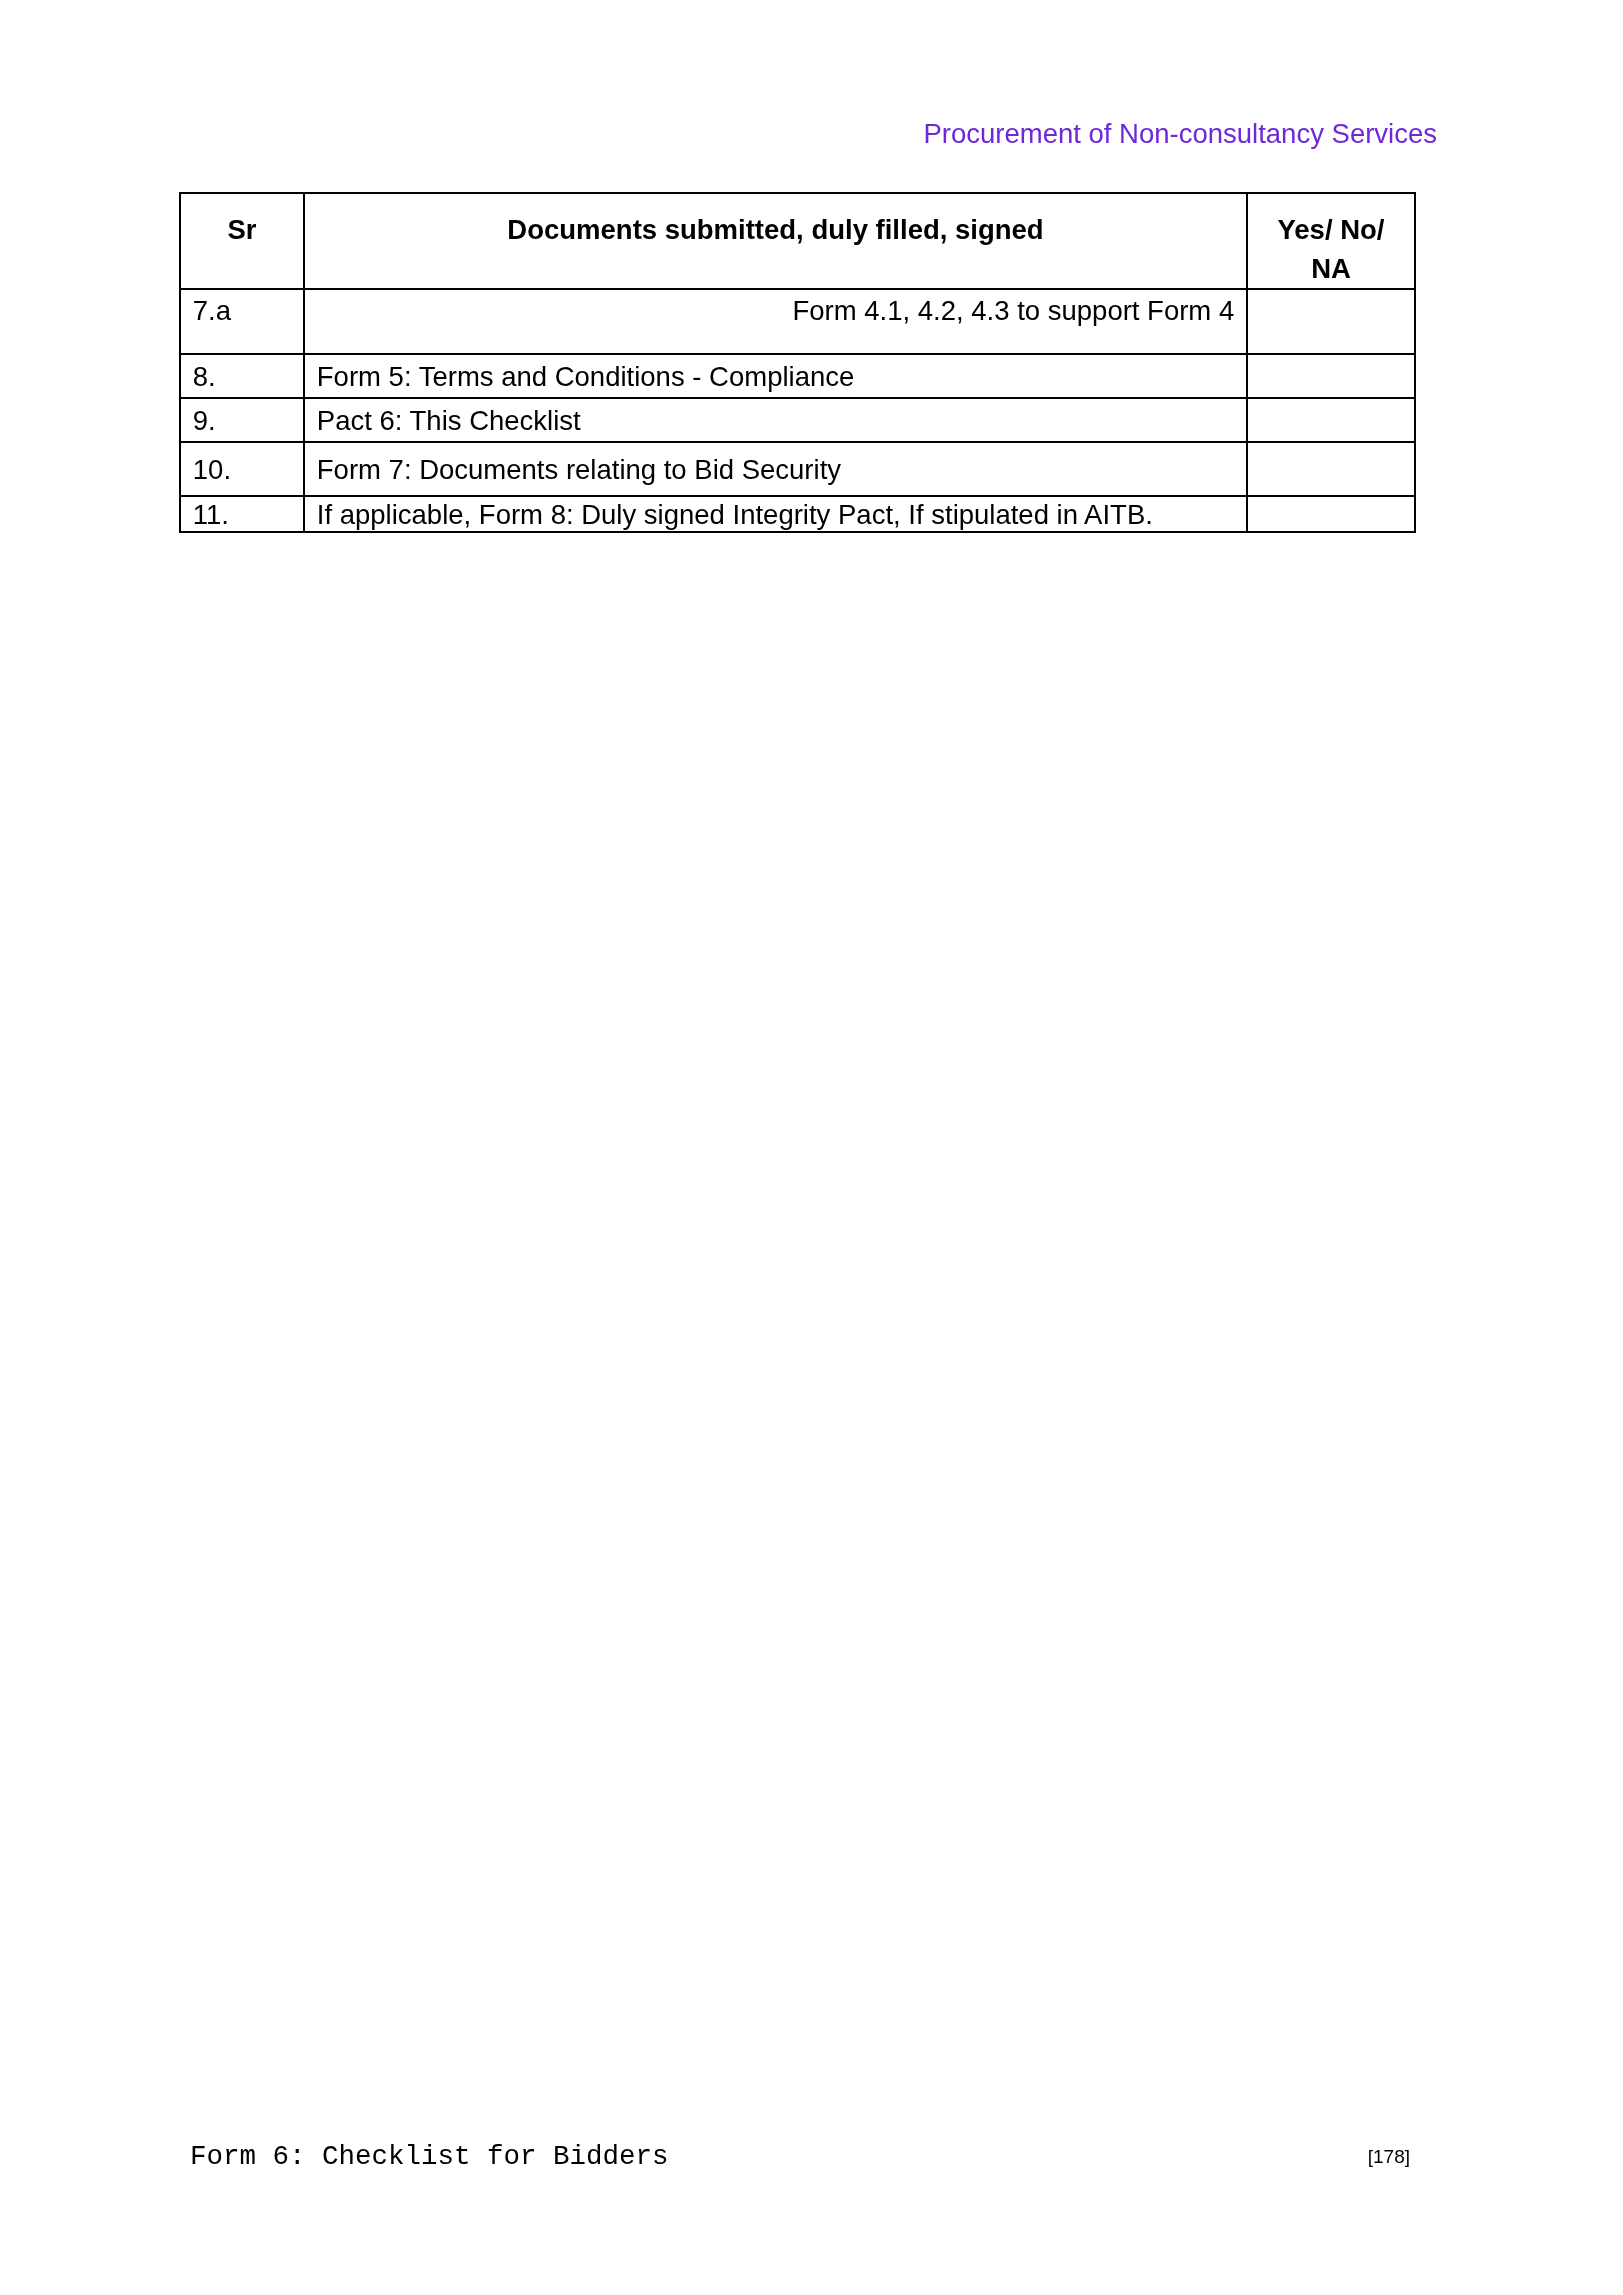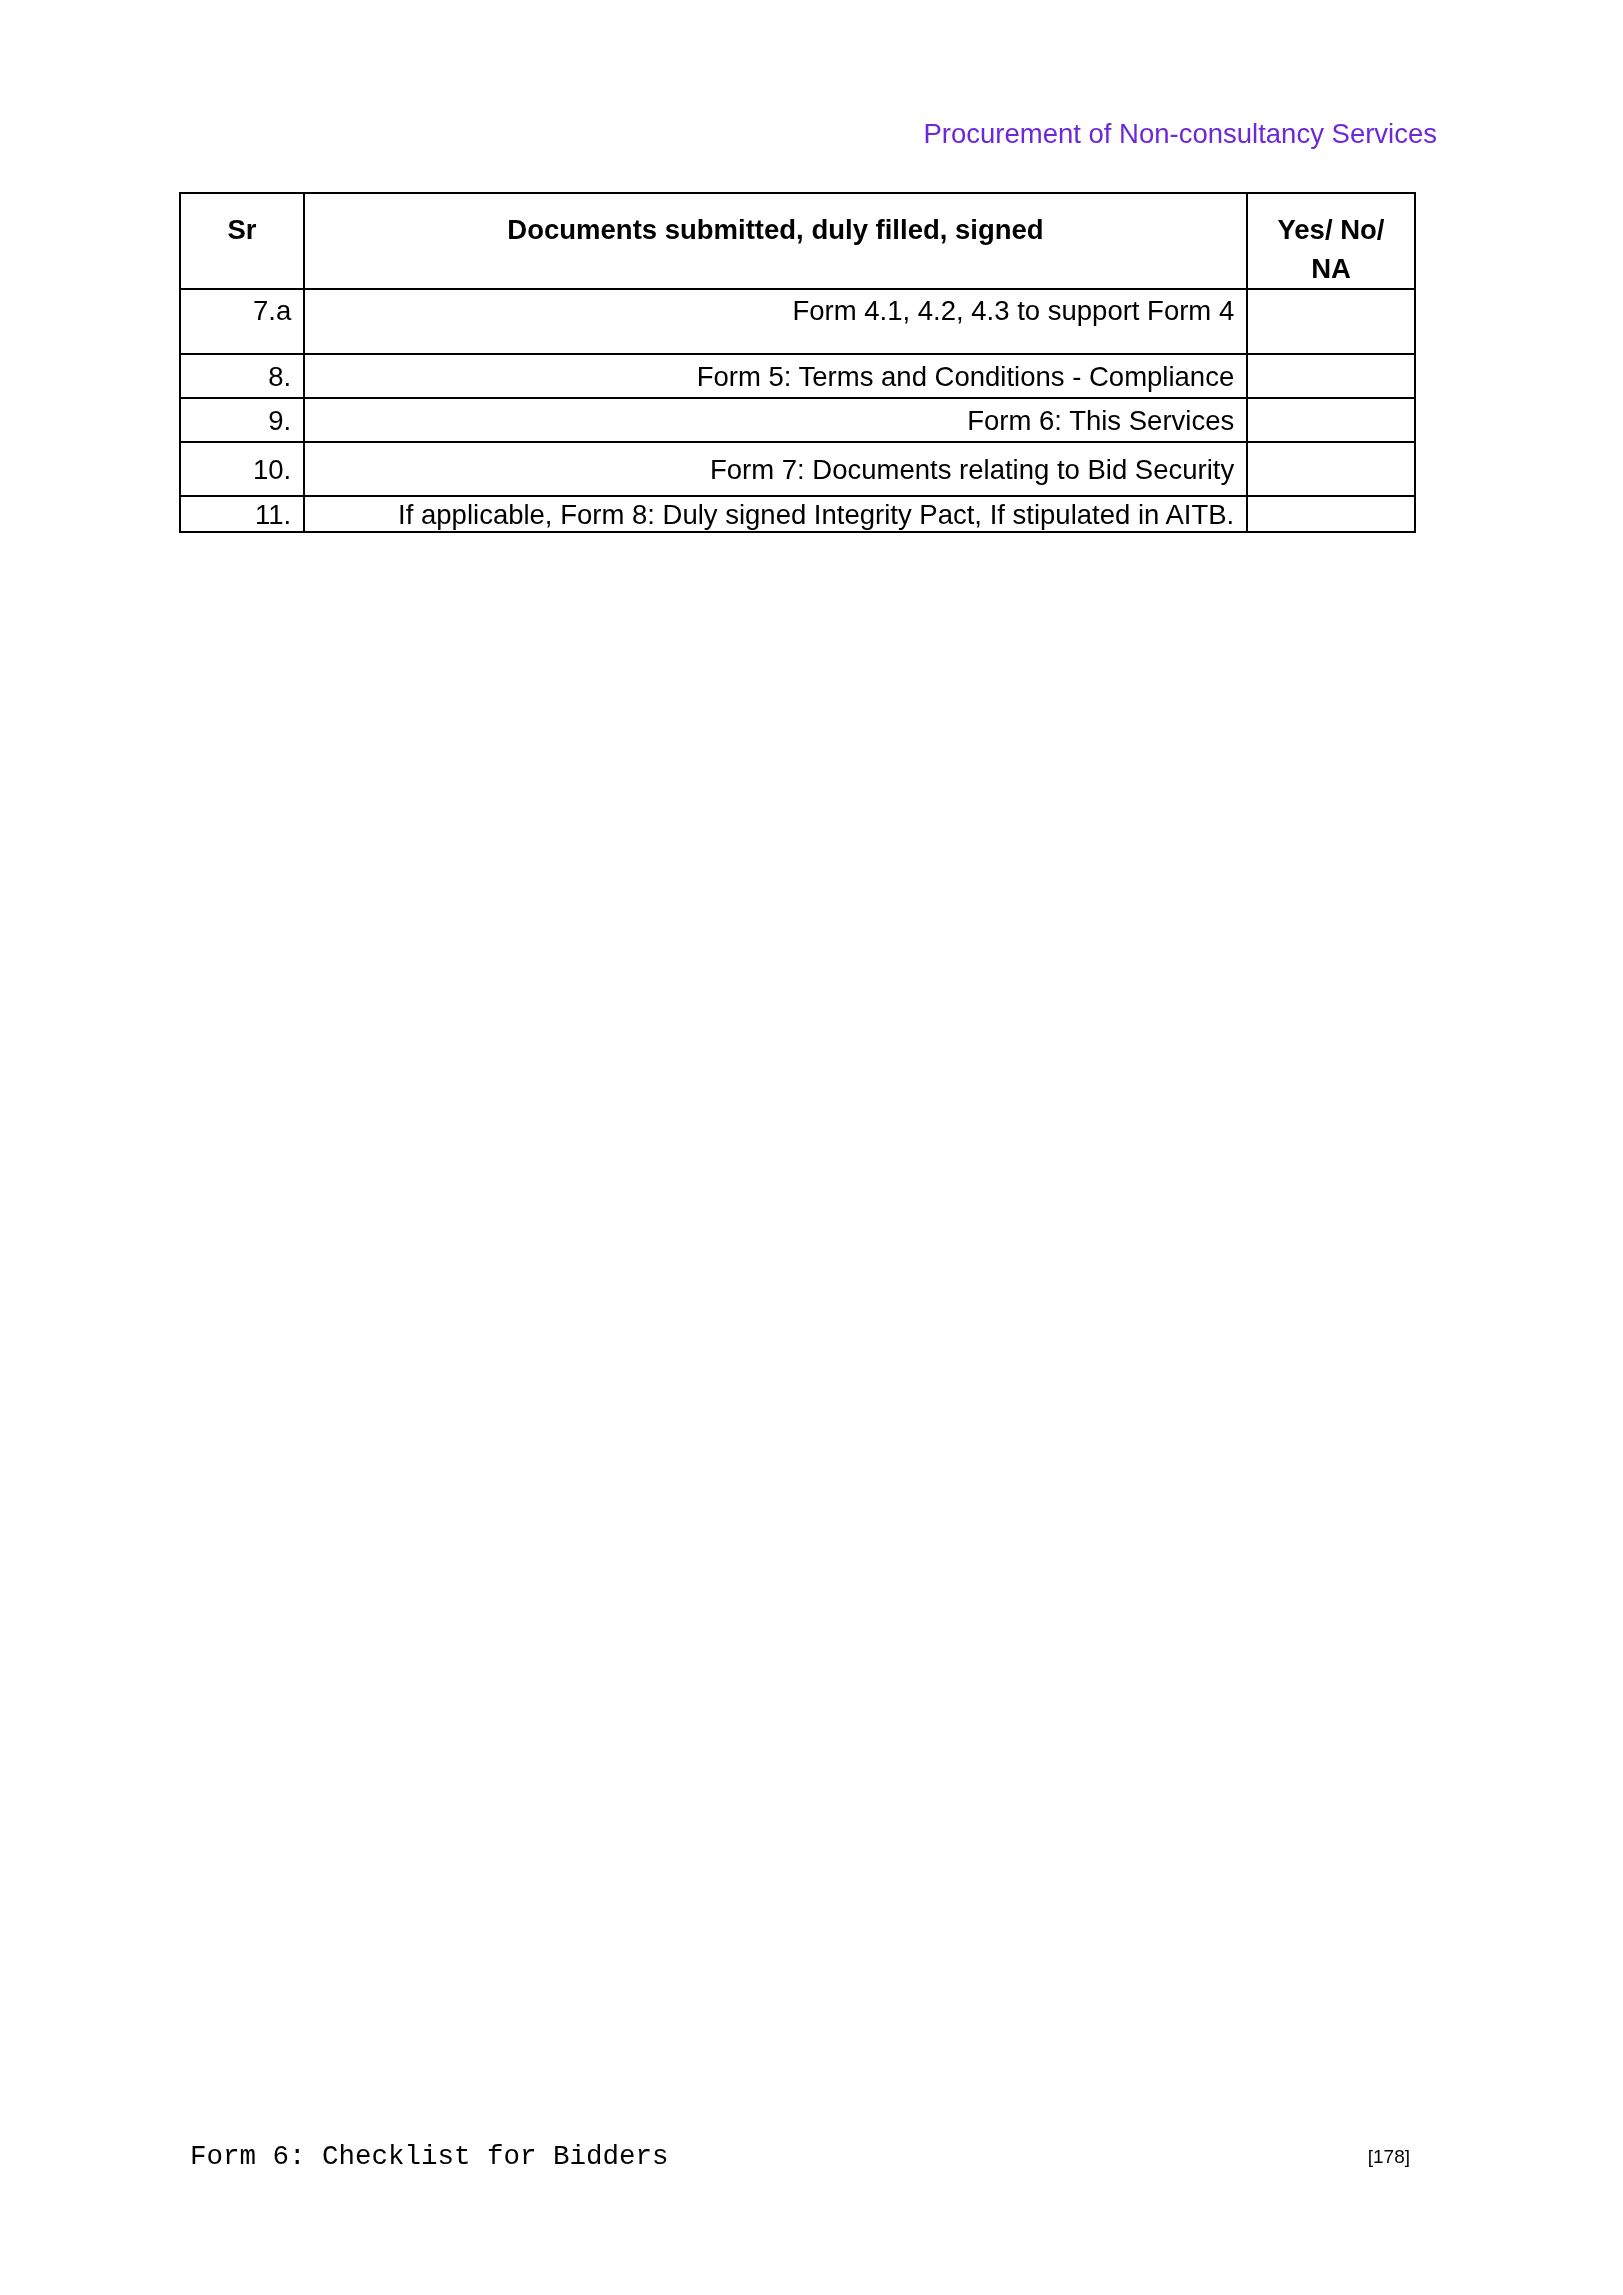--- a/index.html
+++ b/index.html
@@ -44,21 +44,20 @@
   table.checklist col.c-ans { width: 168px; }
 
   table.checklist th,
   table.checklist td {
     border: 2.6px solid #000000;
     font-family: "Liberation Sans", sans-serif;
     font-size: 27.5px;
     color: #000000;
     padding: 0 11.8px;
     overflow: hidden;
-    text-align: right;
   }
 
   
   tr.r-head { height: 80px; }
   tr.r-head th {
     font-weight: bold;
     vertical-align: top;
     text-align: center;
     line-height: 39px;
     padding-top: 16px;
@@ -131,21 +130,21 @@
         <td class="doc">Form 4.1, 4.2, 4.3 to support Form 4</td>
         <td class="ans"></td>
       </tr>
       <tr class="r-data r-8">
         <td class="sr">8.</td>
         <td class="doc">Form 5: Terms and Conditions - Compliance</td>
         <td class="ans"></td>
       </tr>
       <tr class="r-data r-9">
         <td class="sr">9.</td>
-        <td class="doc">Form 6: This Services</td>
+        <td class="doc">Pact 6: This Checklist</td>
         <td class="ans"></td>
       </tr>
       <tr class="r-data r-10">
         <td class="sr">10.</td>
         <td class="doc">Form 7: Documents relating to Bid Security</td>
         <td class="ans"></td>
       </tr>
       <tr class="r-data r-11">
         <td class="sr">11.</td>
         <td class="doc">If applicable, Form 8: Duly signed Integrity Pact, If stipulated in AITB.</td>

